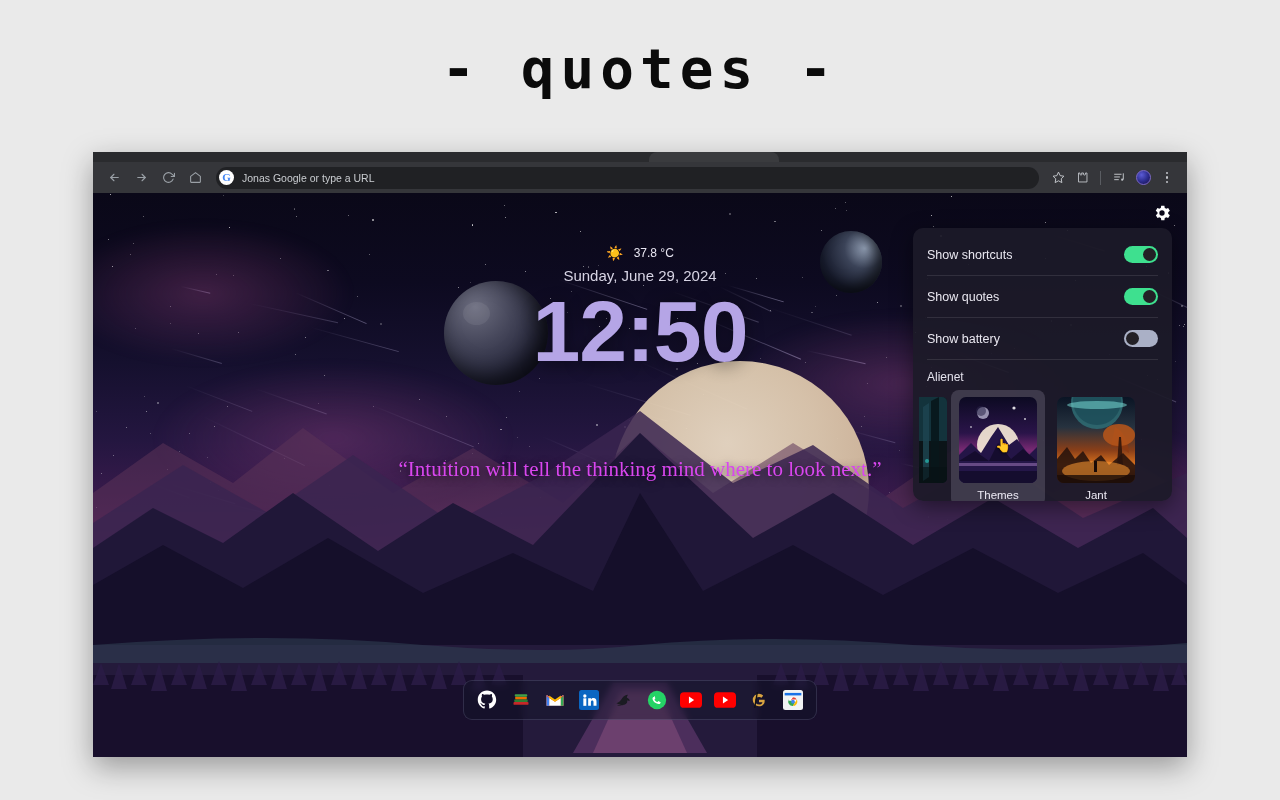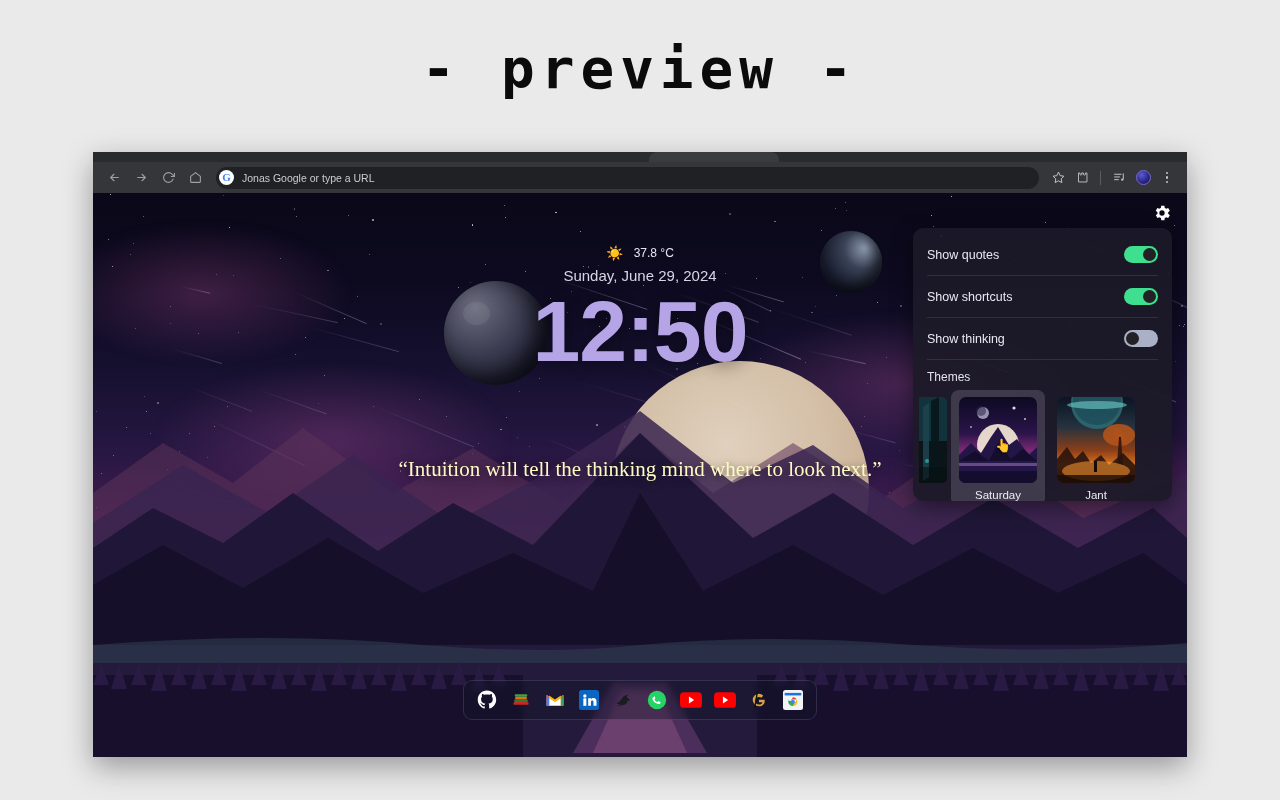--- a/index.html
+++ b/index.html
@@ -149,21 +149,21 @@
     font-size: 86px; font-weight: bold; letter-spacing: -1px;
     color: #b5a5e6;
     text-shadow: 0 3px 18px rgba(0,0,0,.45);
     line-height: 1.12;
   }
   #quote-block {
     position: absolute; top: 264px; left: 0; width: 100%; text-align: center;
   }
   #quote-text {
     font-family: "Liberation Serif", "DejaVu Serif", serif;
-    font-size: 21px; color: #fef9c3;
+    font-size: 21px; color: #d946ef;
     text-shadow: 0 2px 8px rgba(0,0,0,.6);
   }
   #quote-author {
     margin-top: 10px;
     font-family: "Liberation Serif", "DejaVu Serif", serif;
     font-size: 11.5px; color: #e6dff0;
     text-shadow: 0 1px 5px rgba(0,0,0,.6);
   }
 
   
@@ -234,21 +234,21 @@
     margin-top: 7px; position: relative; flex: none;
   }
   .cursor-glyph {
     position: absolute; left: 46%; top: 48%;
     font-size: 13px; color: #fff; text-shadow: 0 1px 2px rgba(0,0,0,.8);
   }
 </style>
 </head>
 <body>
 
-<div id="page-title">-  preview  -</div>
+<div id="page-title">-  quotes  -</div>
 
 <div id="browser-window">
 
   <div id="tab-strip">
     <div class="tab"></div>
   </div>
 
   <div id="toolbar">
     <div class="nav-btn">
       <svg width="13" height="13" viewBox="0 0 24 24" fill="none" stroke="currentColor" stroke-width="2" stroke-linecap="round" stroke-linejoin="round">
@@ -708,41 +708,41 @@
 
     <div id="gear-btn">
       <svg width="20" height="20" viewBox="0 0 24 24" fill="#ffffff">
         <path d="M19.4 13a7.8 7.8 0 0 0 0-2l2-1.6-2-3.4-2.4 1a7.6 7.6 0 0 0-1.7-1l-.4-2.6H11l-.4 2.6c-.6.2-1.2.6-1.7 1l-2.4-1-2 3.4L6.6 11a7.8 7.8 0 0 0 0 2l-2 1.6 2 3.4 2.4-1c.5.4 1.1.8 1.7 1l.4 2.6h3.8l.4-2.6c.6-.2 1.2-.6 1.7-1l2.4 1 2-3.4zM12 15.2A3.2 3.2 0 1 1 12 8.8a3.2 3.2 0 0 1 0 6.4z"></path>
       </svg>
     </div>
 
     <div id="settings-panel">
 
       <div class="setting-row">
+        <span class="setting-label">Show shortcuts</span>
+        <span class="toggle on">
+            <i class="knob"></i>
+          </span>
+      </div>
+
+      <div class="setting-row">
         <span class="setting-label">Show quotes</span>
         <span class="toggle on">
             <i class="knob"></i>
           </span>
       </div>
 
       <div class="setting-row">
-        <span class="setting-label">Show shortcuts</span>
-        <span class="toggle on">
-            <i class="knob"></i>
-          </span>
-      </div>
-
-      <div class="setting-row">
-        <span class="setting-label">Show thinking</span>
+        <span class="setting-label">Show battery</span>
         <span class="toggle off">
             <i class="knob"></i>
           </span>
       </div>
 
-      <div id="themes-title">Themes</div>
+      <div id="themes-title">Alienet</div>
 
       <div id="themes-strip">
 
         <div id="thumb-clip">
           <svg width="28" height="86" viewBox="0 0 28 86" preserveAspectRatio="none">
             <rect width="28" height="86" fill="#0d1b20"></rect>
             <rect x="0" y="0" width="28" height="44" fill="#13333c"></rect>
             <rect x="0" y="44" width="28" height="42" fill="#0b1418"></rect>
             <path d="M4,10 L10,6 L10,80 L4,84 Z" fill="#1d4450" opacity=".85"></path>
             <path d="M12,4 L20,0 L20,86 L12,82 Z" fill="#08161b" opacity=".9"></path>
@@ -771,21 +771,21 @@
               <circle cx="12" cy="30" r="1" fill="#ffffff" opacity=".6"></circle>
               <circle cx="39" cy="48" r="21" fill="#f4e7d6" opacity=".92"></circle>
               <path d="M0,58 L12,46 L22,56 L32,40 L39,30 L50,48 L58,42 L70,58 L78,50 L78,86 L0,86 Z" fill="#241547"></path>
               <path d="M0,64 L16,54 L30,64 L39,46 L52,62 L64,52 L78,64 L78,86 L0,86 Z" fill="#150c2e"></path>
               <rect x="0" y="64" width="78" height="22" fill="#2a1a52" opacity=".75"></rect>
               <rect x="0" y="66" width="78" height="3" fill="#b98ad0" opacity=".45"></rect>
               <rect x="0" y="74" width="78" height="12" fill="#0f0a23" opacity=".7"></rect>
             </svg>
             <span class="cursor-glyph">👆</span>
           </div>
-          <div class="theme-name">Saturday</div>
+          <div class="theme-name">Themes</div>
         </div>
 
         <div class="theme-card">
           <div class="theme-thumb">
             <svg width="78" height="86" viewBox="0 0 78 86" preserveAspectRatio="none">
               <defs>
                 <linearGradient id="jsky" x1="0" y1="0" x2="0" y2="1">
                   <stop offset="0%" stop-color="#0a1424"></stop>
                   <stop offset="35%" stop-color="#26323f"></stop>
                   <stop offset="62%" stop-color="#8a3f18"></stop>

